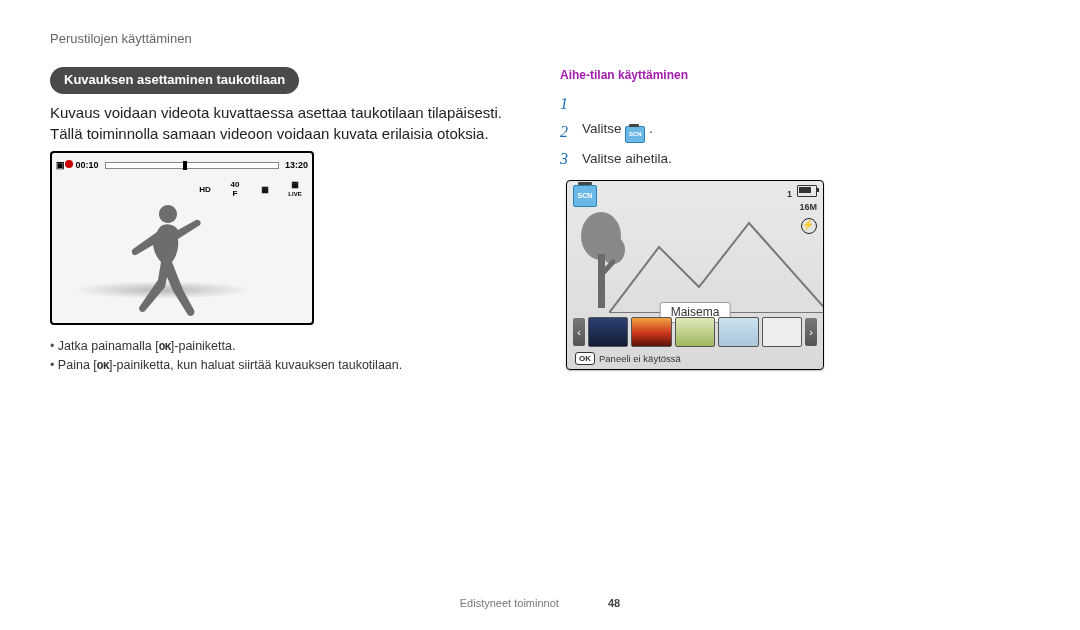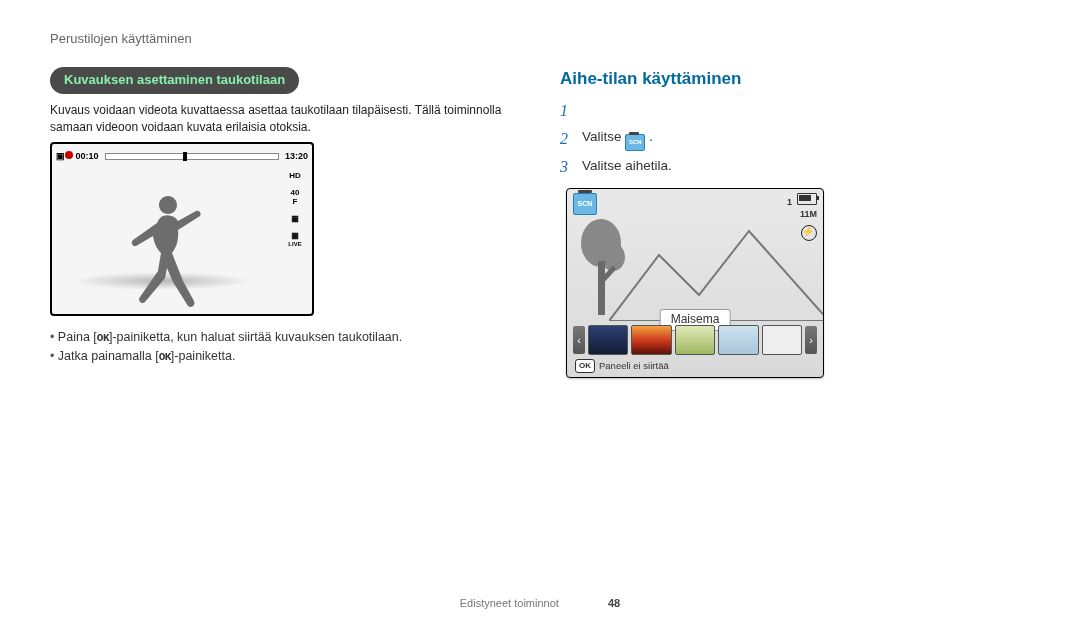--- a/index.html
+++ b/index.html
@@ -29,35 +29,35 @@
     display: flex;
     gap: 40px;
   }
   .col {
     flex: 1;
     min-width: 0;
   }
   .pill {
     display: inline-block;
     background: #4a4a4a;
-    color: #86efac;
+    color: #ffffff;
     border-radius: 14px;
     padding: 4px 14px;
     font-size: 13px;
     font-weight: 600;
     margin-bottom: 8px;
   }
   .para {
-    font-size: 12px;
+    font-size: 15px;
     color: #222;
     margin-bottom: 2px;
   }
   .h2-blue {
-    color: #0369a1;
-    font-size: 17px;
+    color: #a21caf;
+    font-size: 12px;
     font-weight: 600;
     margin: 0 0 6px 0;
   }
   ol.steps {
     list-style: none;
     padding: 0;
     margin: 8px 0 10px 0;
   }
   ol.steps li {
     display: flex;
@@ -155,21 +155,21 @@
     position: absolute;
     left: 20px; right: 60px; bottom: 24px;
     height: 18px;
     border-radius: 50%;
     background: radial-gradient(ellipse at center, rgba(0,0,0,0.25) 0%, rgba(0,0,0,0) 70%);
   }
   .lcd-left .right-icons {
     position: absolute;
     right: 6px; top: 28px;
     display: flex;
-    flex-direction: column;
+    flex-direction: row;
     gap: 8px;
     align-items: center;
   }
   .icon-badge {
     font-size: 8px;
     font-weight: bold;
     text-align: center;
     width: 22px;
     line-height: 1.1;
     color: #000;
@@ -328,24 +328,24 @@
       <div class="ground"></div>
       <div class="dancer">
         <svg viewBox="0 0 90 120" width="90" height="120">
           <path fill="#6d6d6d" d="M46 8c5 0 9 4 9 9s-4 9-9 9-9-4-9-9 4-9 9-9zM41 28c6-2 12 0 15 5l18-10c3-1 6 2 4 5l-22 14c1 8-1 17-6 23l11 28 11 20c2 4-3 8-6 5L51 94l-6-14-2 10-20 24c-3 3-8-1-5-5l18-26 3-18c-4-4-7-10-8-17L14 58c-3 1-6-3-3-6l24-17c2-4 3-6 6-7z"></path>
         </svg>
       </div>
     </div>
 
     <ul class="bullets">
       <li>
-        <span>Paina [</span><span class="ok-txt">OK</span><span>]-painiketta, kun haluat siirtää kuvauksen taukotilaan.</span>
+        <span>Jatka painamalla [</span><span class="ok-txt">OK</span><span>]-painiketta.</span>
       </li>
       <li>
-        <span>Jatka painamalla [</span><span class="ok-txt">OK</span><span>]-painiketta.</span>
+        <span>Paina [</span><span class="ok-txt">OK</span><span>]-painiketta, kun haluat siirtää kuvauksen taukotilaan.</span>
       </li>
     </ul>
   </div>
 
   <div class="col">
     <div class="h2-blue">Aihe-tilan käyttäminen</div>
 
     <ol class="steps">
       <li>
         <span class="num">1</span>
@@ -358,21 +358,21 @@
         <span class="num">3</span>
         <span>Valitse aihetila.</span>
       </li>
     </ol>
 
     <div class="lcd-right">
       <div class="topline">
         <div class="scn-icon">SCN</div>
         <div class="right-ti">
           <span>1</span>&nbsp;&nbsp;<span class="batt"></span><br>
-          <span>11M</span><br>
+          <span>16M</span><br>
           <span class="flash">⚡</span>
         </div>
       </div>
 
       <div class="scenery">
         <div class="mountain" style="left:34px;bottom:0;">
           <svg width="220" height="96" viewBox="0 0 220 96">
             <path d="M0 96 L50 30 L90 70 L140 6 L220 96 Z" fill="none" stroke="#777" stroke-width="2"></path>
           </svg>
         </div>
@@ -393,21 +393,21 @@
         <div class="thumb t1"></div>
         <div class="thumb t2"></div>
         <div class="thumb t3"></div>
         <div class="thumb t4"></div>
         <div class="thumb t5"></div>
         <div class="nav">›</div>
       </div>
 
       <div class="ok-bar">
         <span class="ok-box">OK</span>
-        <span>Paneeli ei siirtää</span>
+        <span>Paneeli ei käytössä</span>
       </div>
     </div>
   </div>
 </div>
 
 <div class="footer">
   <span>Edistyneet toiminnot</span>&nbsp;&nbsp;<span class="pg">48</span>
 </div>
 
 </div>

